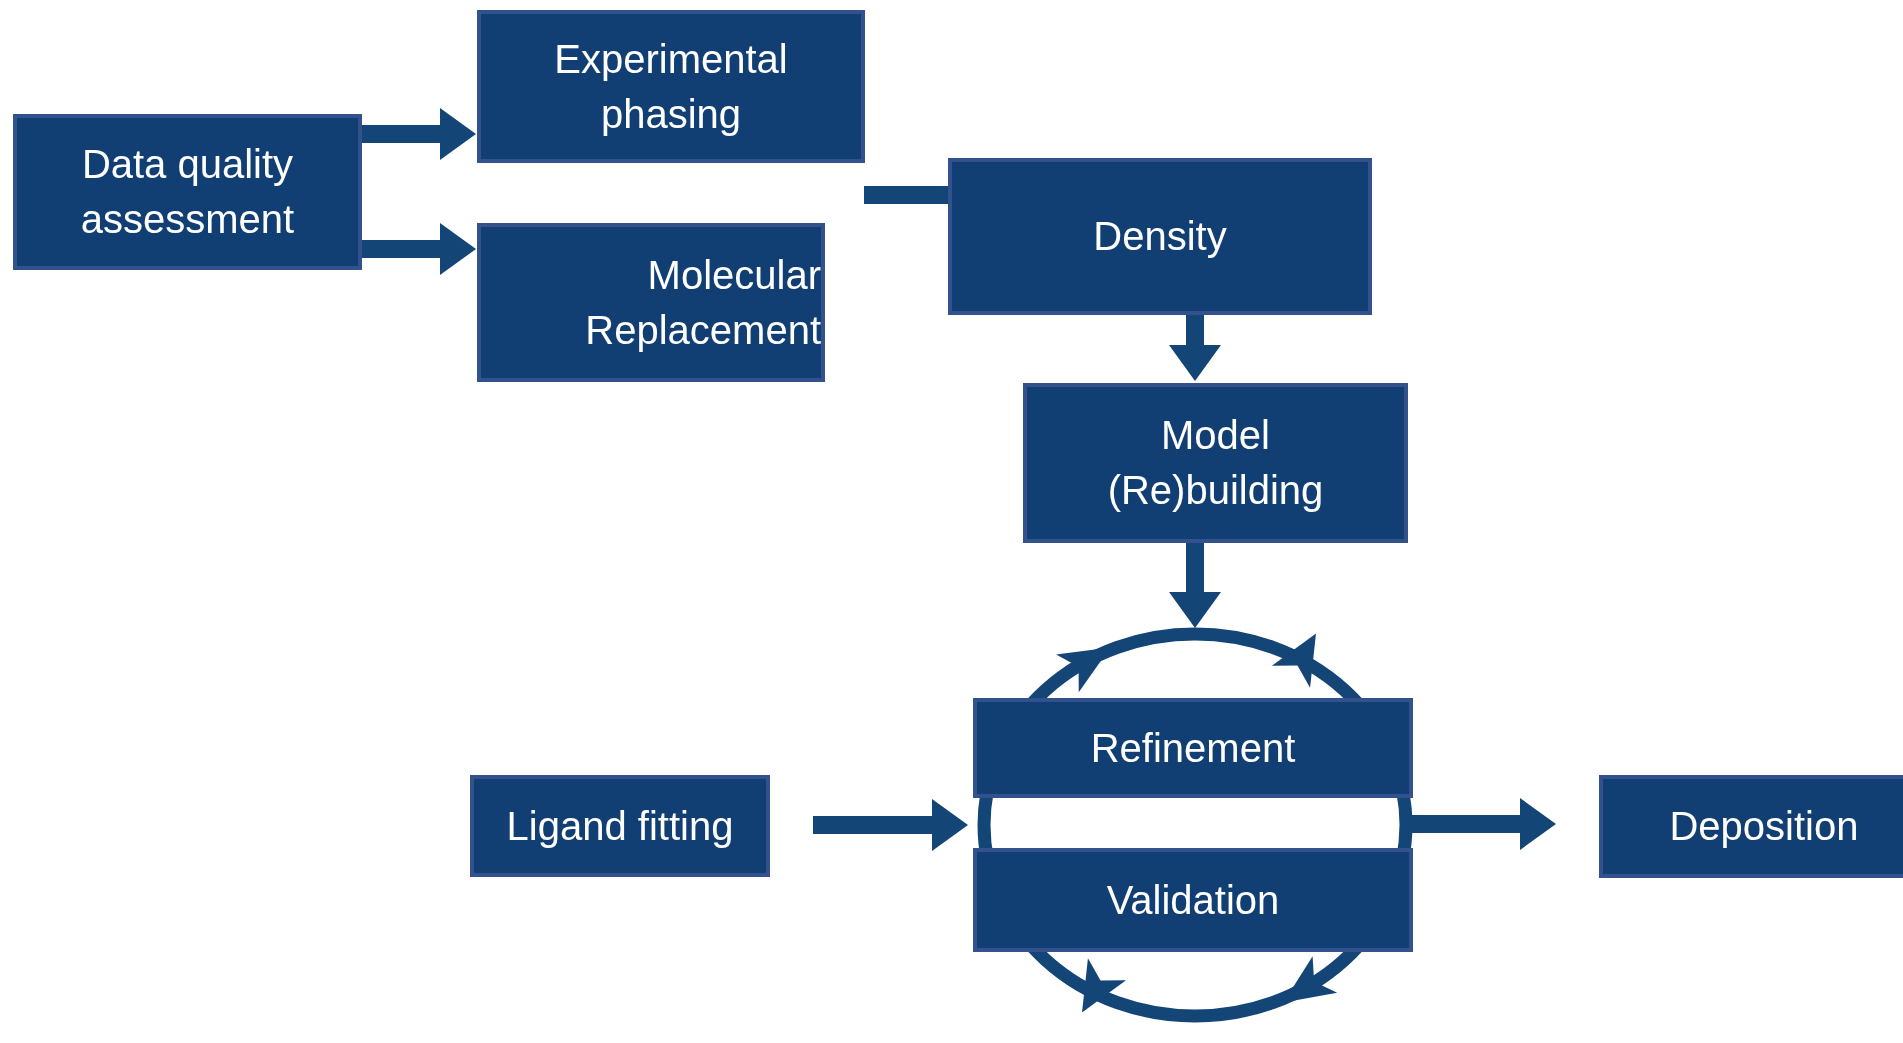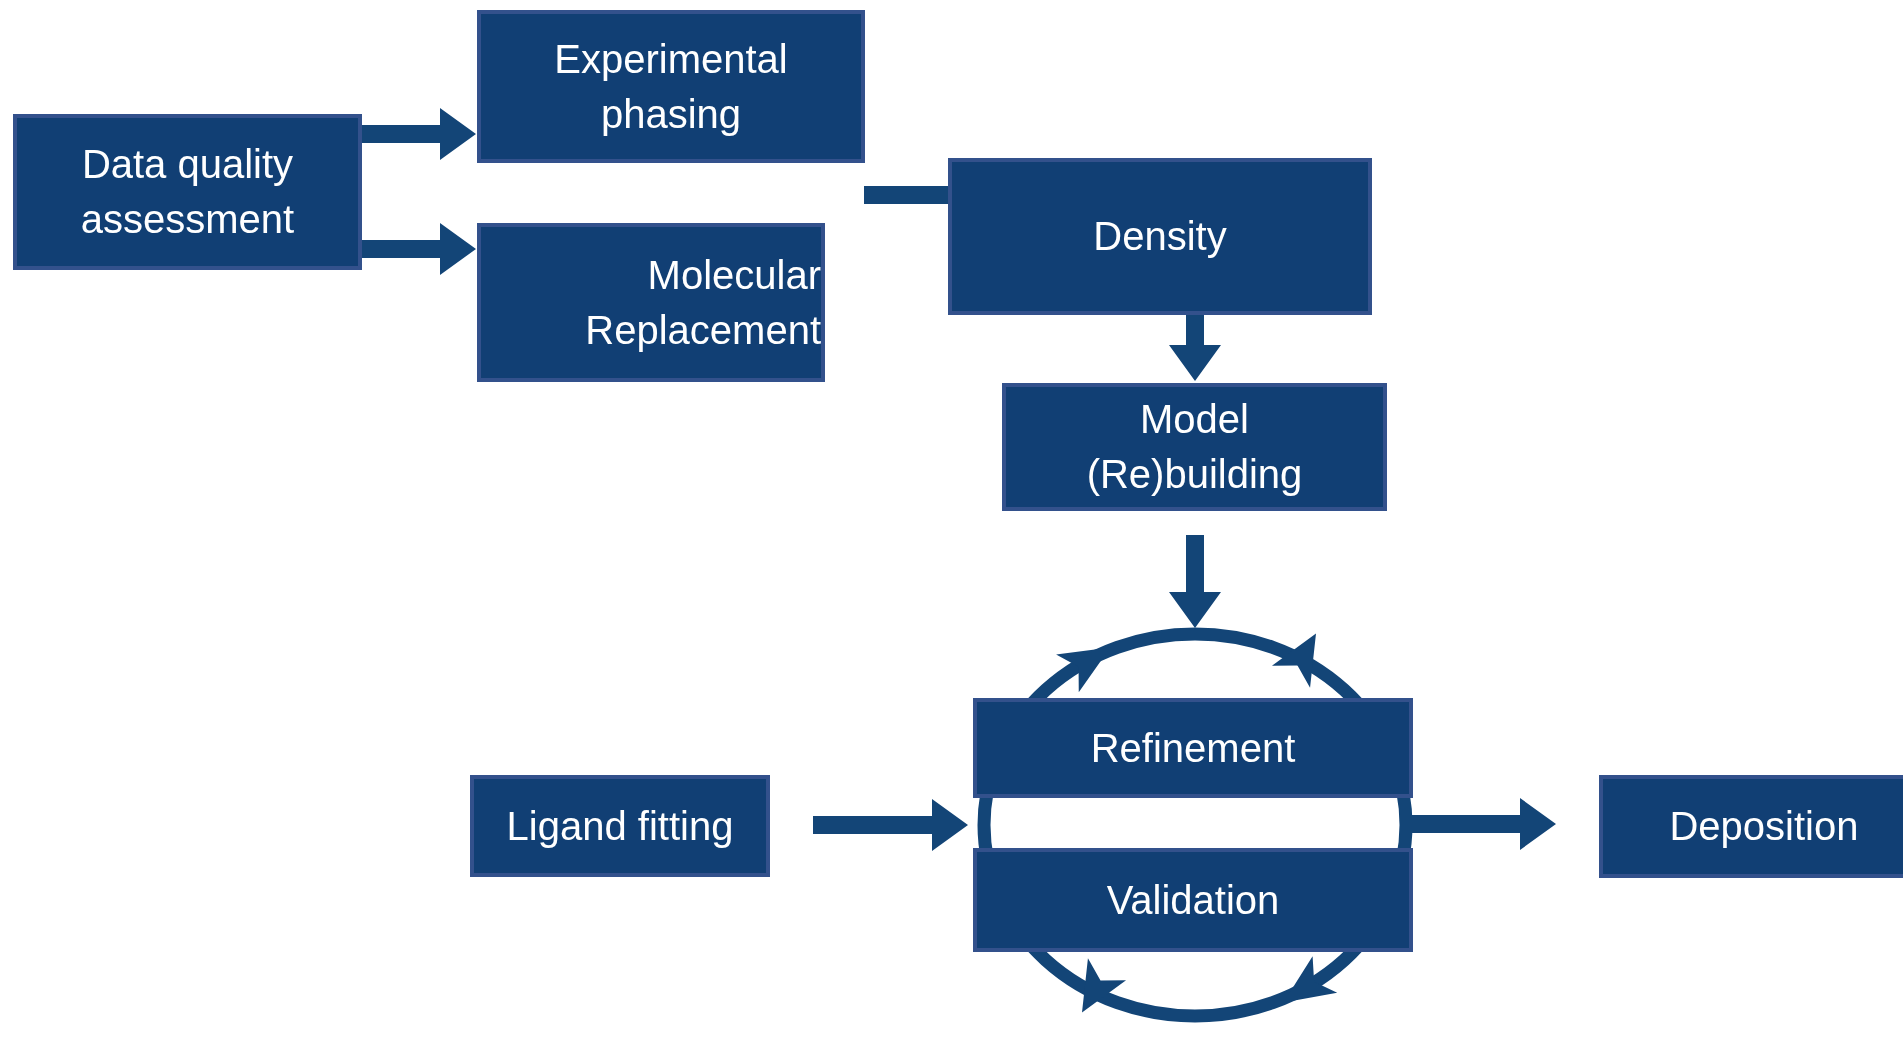--- a/index.html
+++ b/index.html
@@ -85,21 +85,21 @@
 
   <div class="box" style="left:477px; top:223px; width:348px; height:159px;align-items:flex-end;">
     <div class="line">Molecular</div>
     <div class="line">Replacement</div>
   </div>
 
   <div class="box" style="left:948px; top:115px; width:424px; height:157px;margin-top:43px;">
     <div class="line">Density</div>
   </div>
 
-  <div class="box" style="left:1002px; top:383px; width:385px; height:128px;">
+  <div class="box" style="left:1023px; top:383px; width:385px; height:160px;">
     <div class="line">Model</div>
     <div class="line">(Re)building</div>
   </div>
 
   <div class="box" style="left:973px; top:698px; width:440px; height:100px;">
     <div class="line">Refinement</div>
   </div>
 
   <div class="box" style="left:973px; top:848px; width:440px; height:104px;text-align:right;">
     <div class="line">Validation</div>

